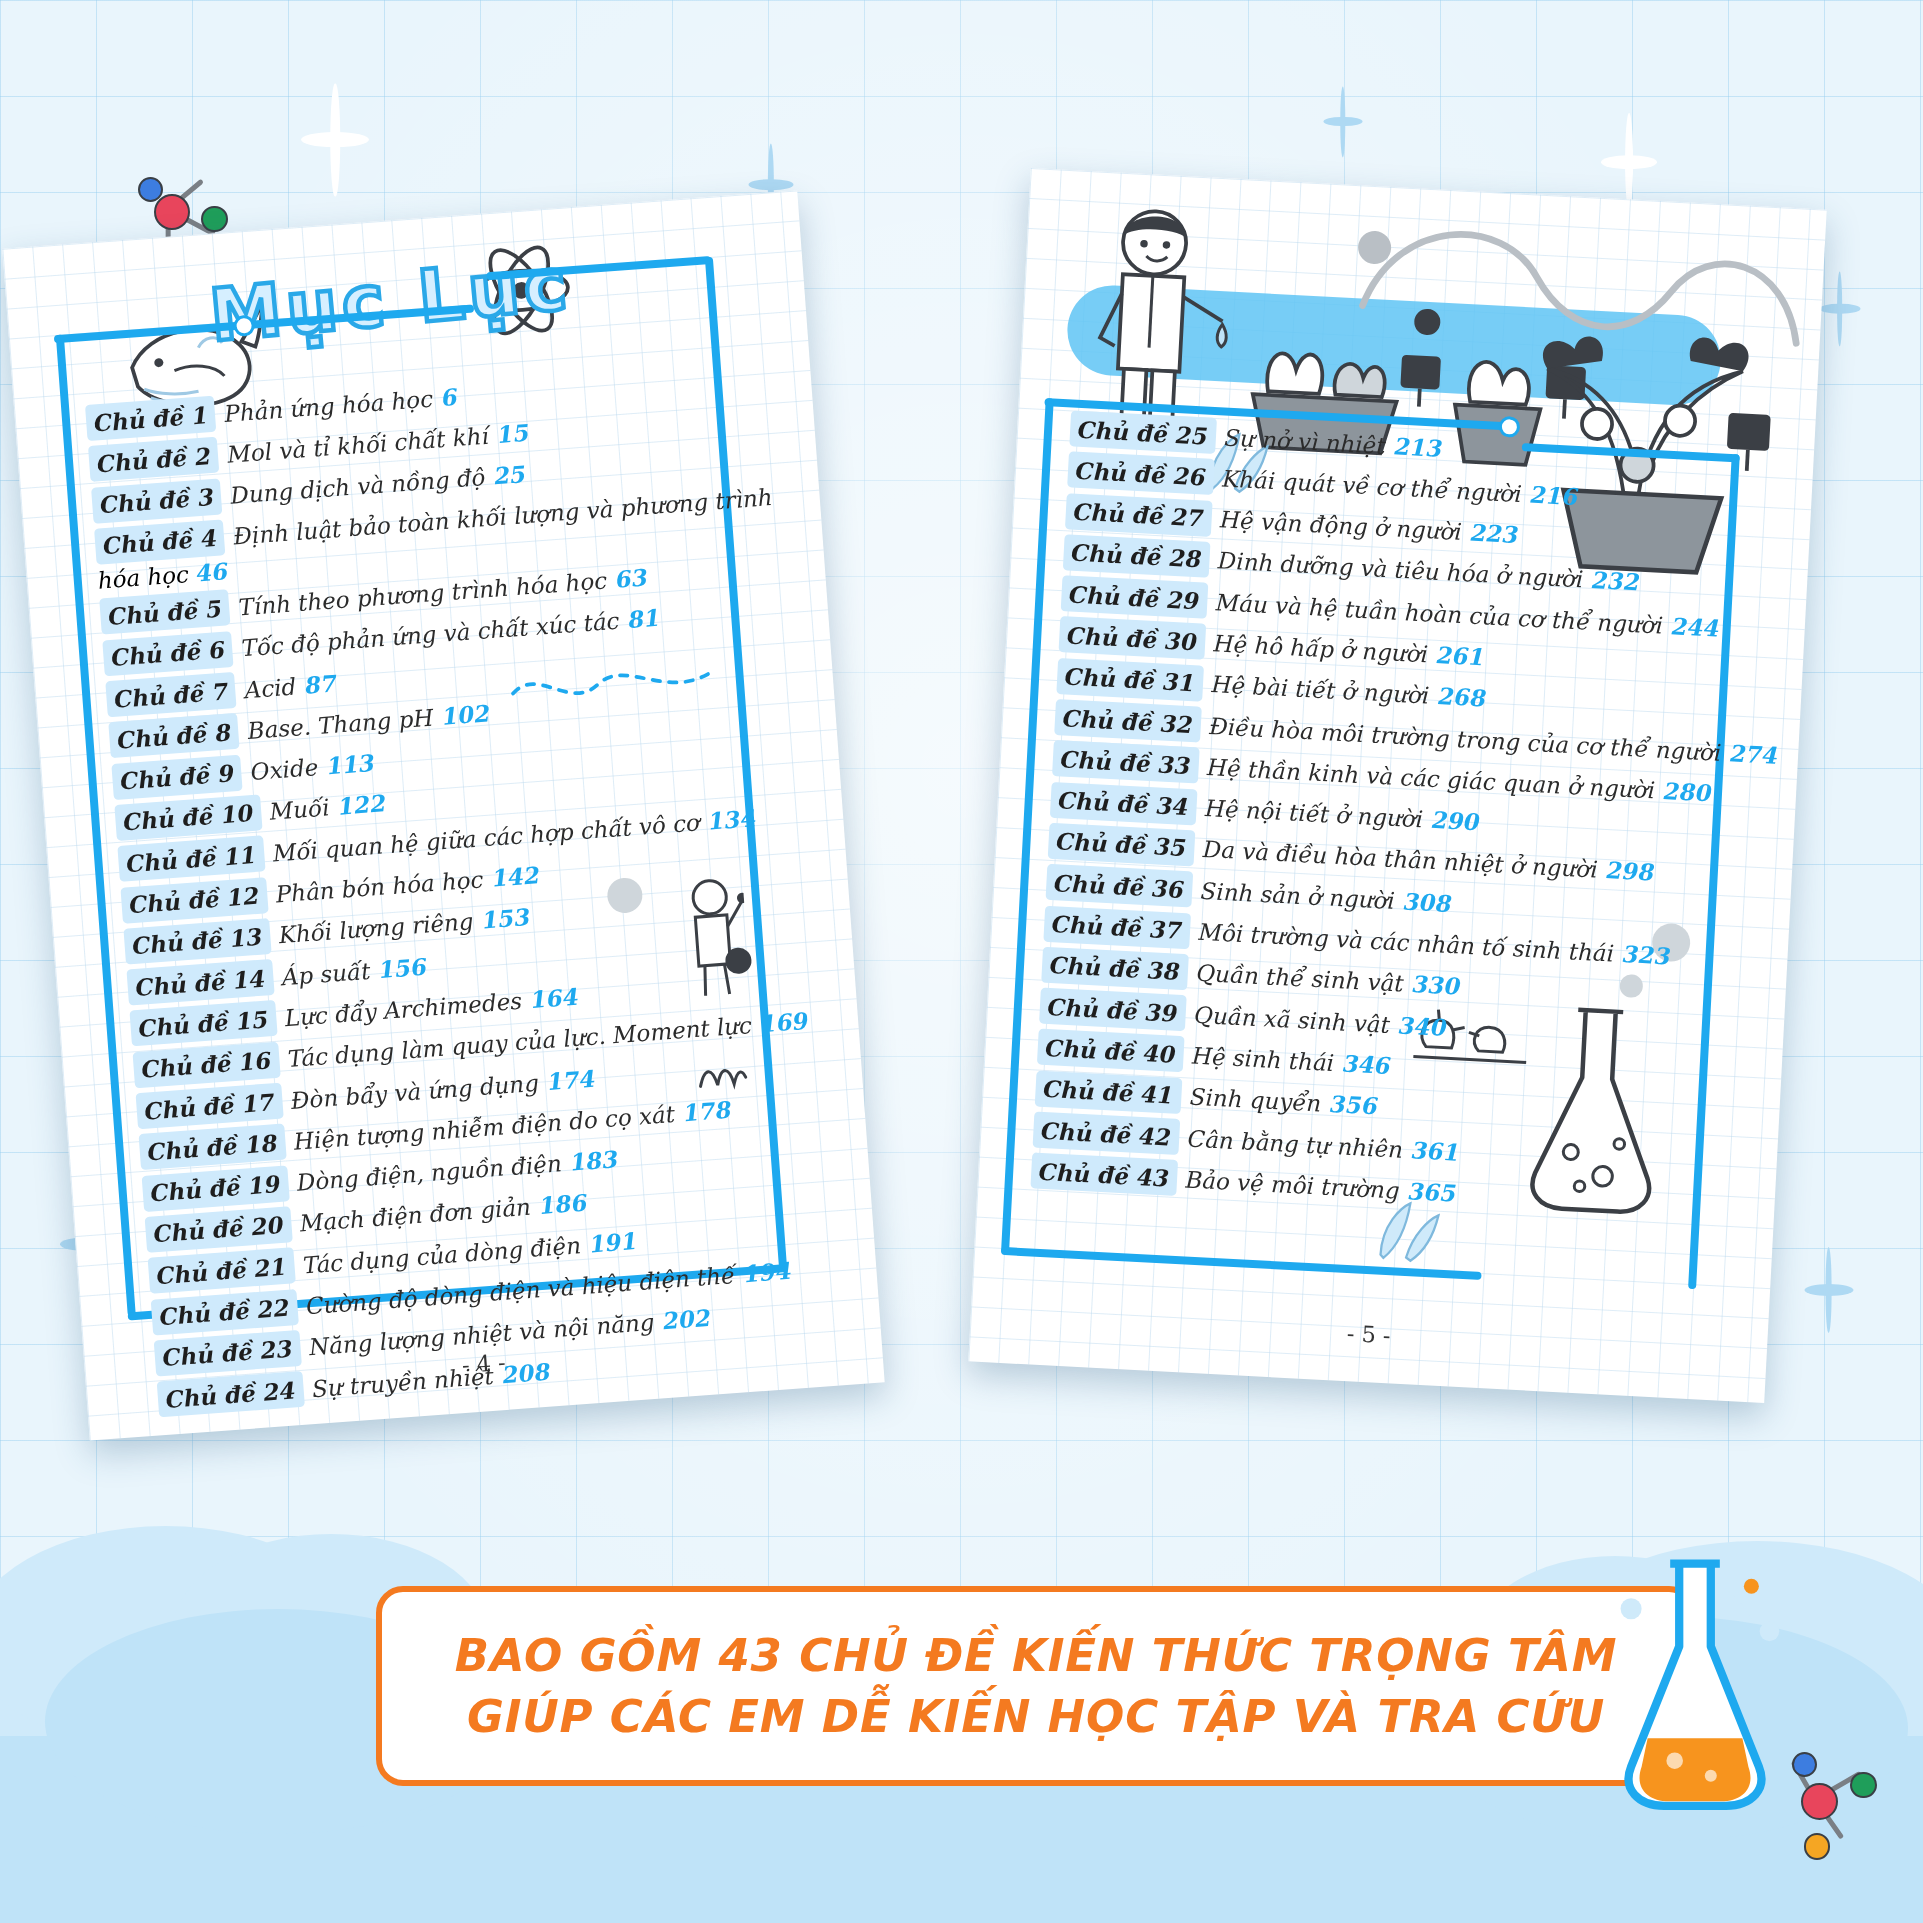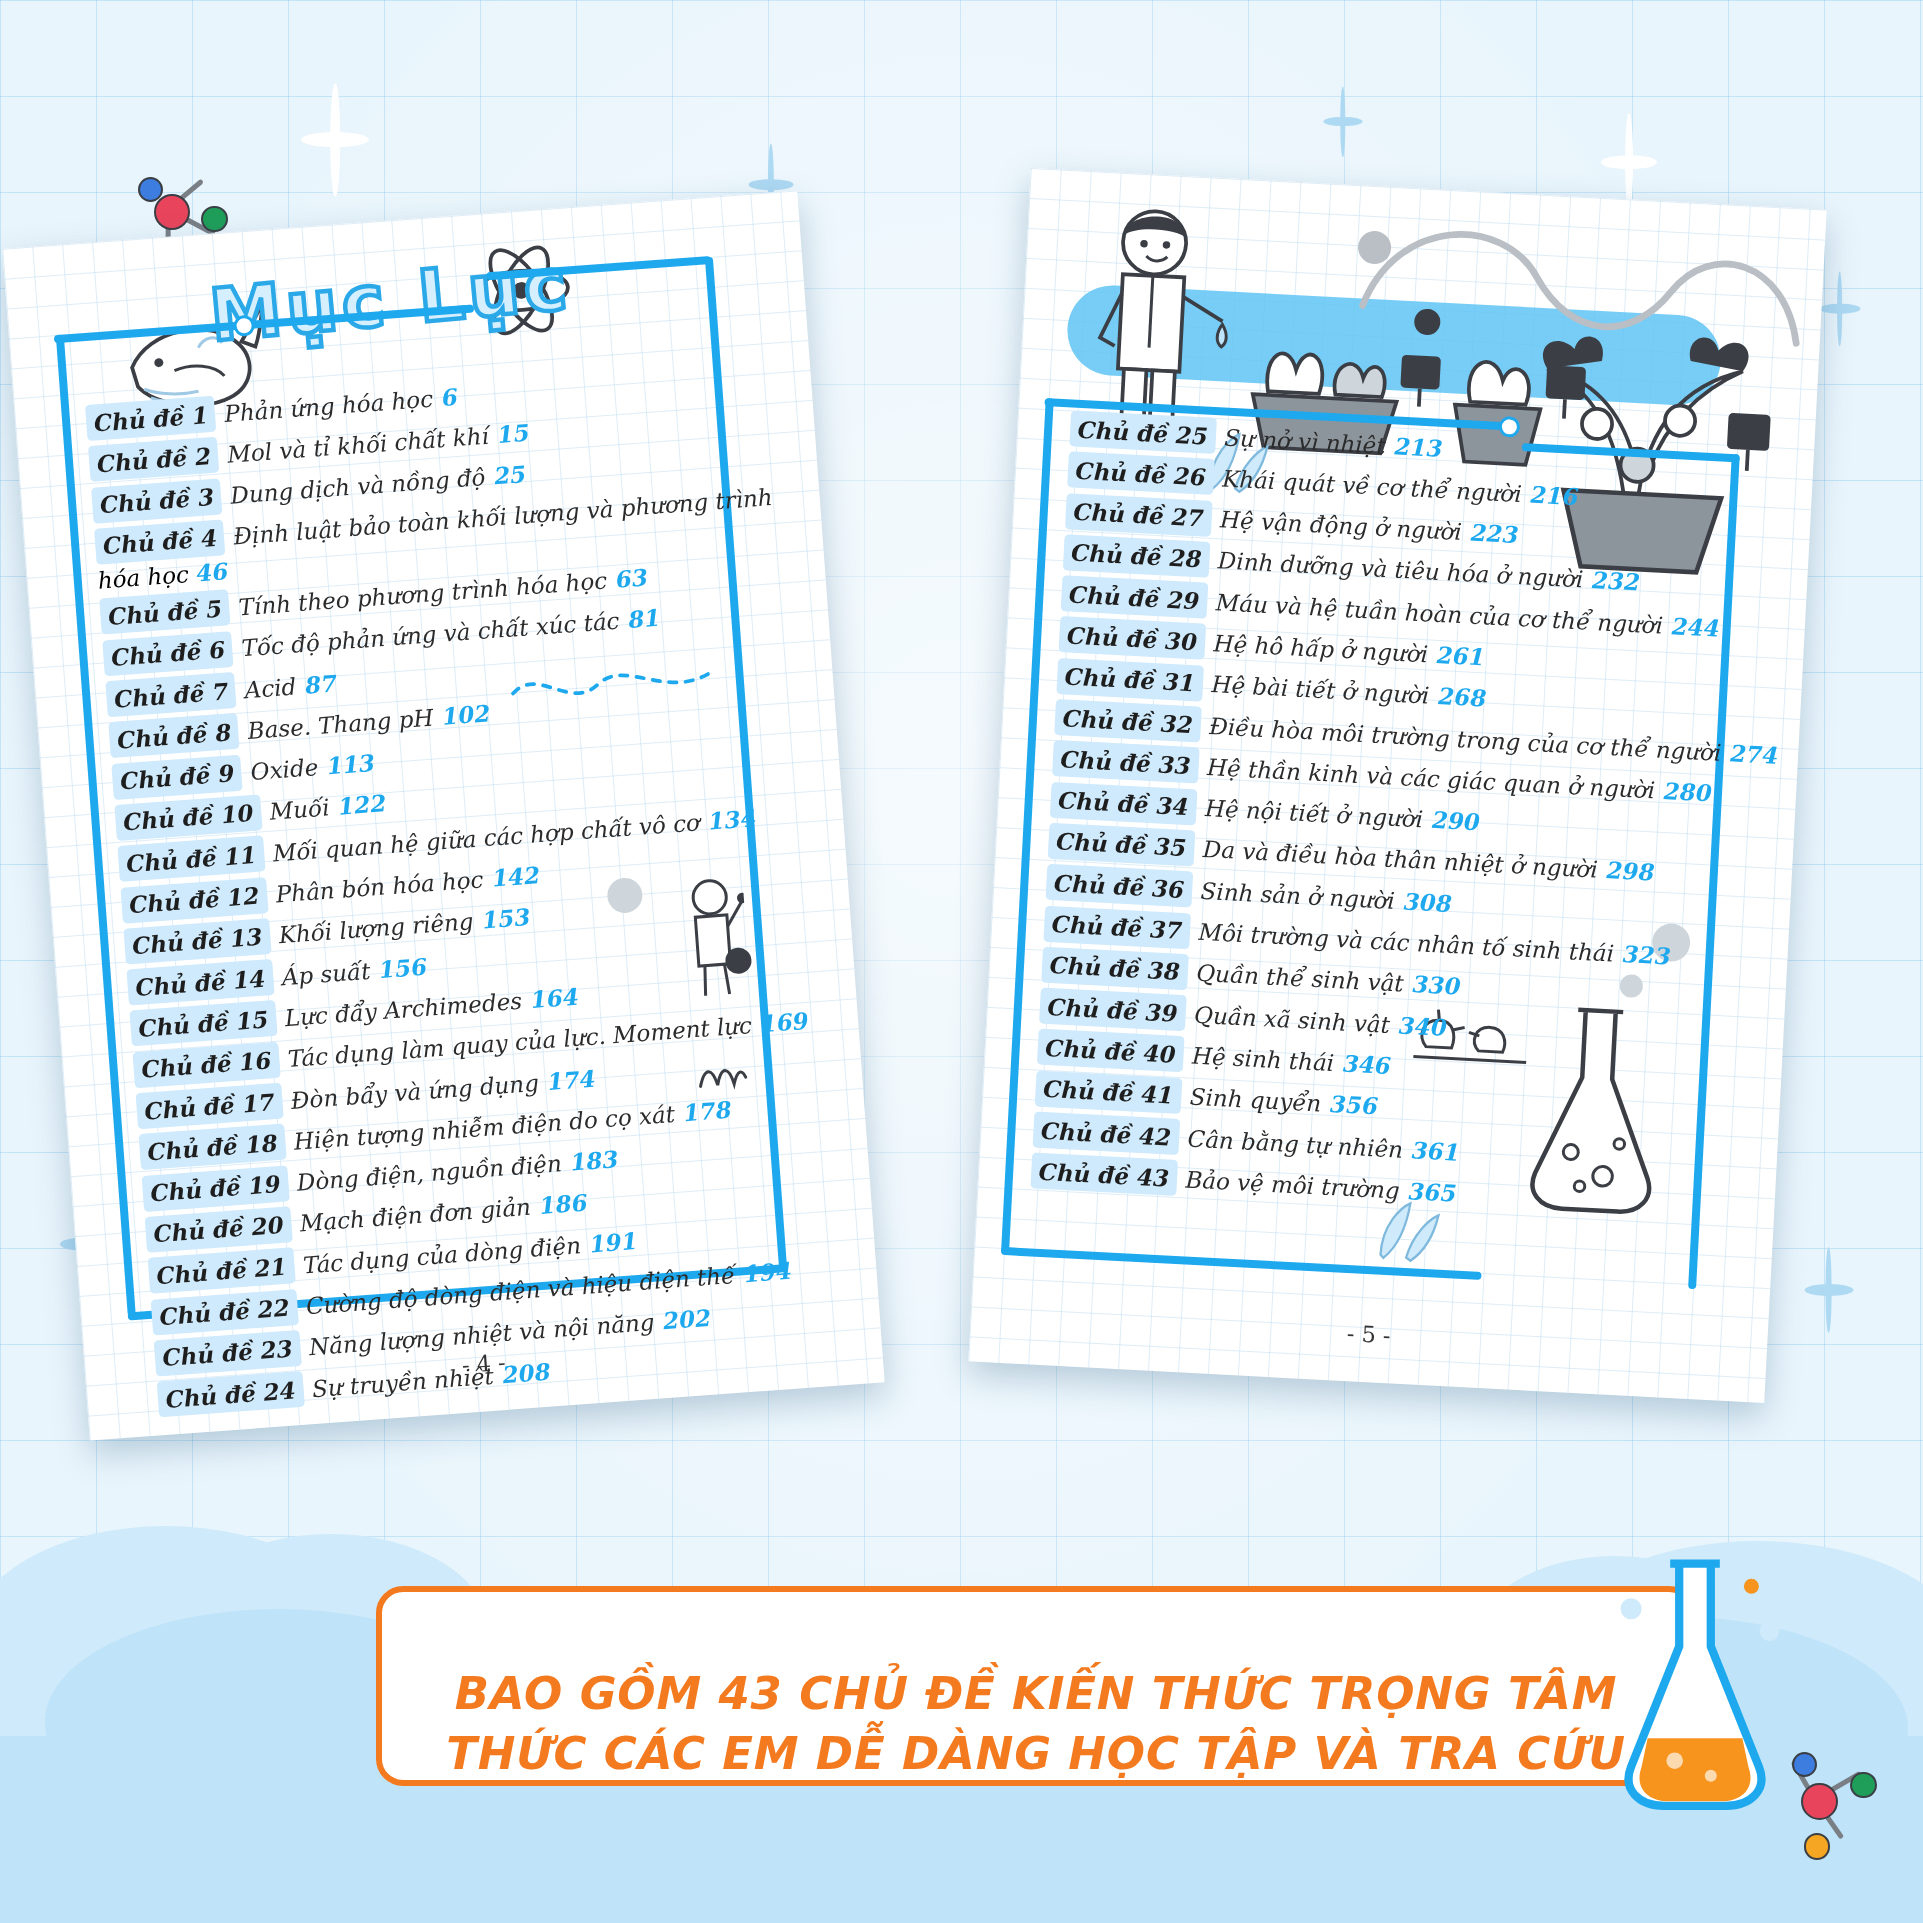--- a/index.html
+++ b/index.html
@@ -103,21 +103,21 @@
     font-size:22.5px;color:#333;font-family:"DejaVu Serif", serif;
   }
 
   
   .doodle{position:absolute;}
 
   
   #banner{
     position:absolute;left:376px;top:1586px;width:1308px;height:188px;
     border:6.8px solid #f47a20;border-radius:27px;background:#ffffff;
-    display:flex;flex-direction:column;align-items:center;justify-content:flex-end;
+    display:flex;flex-direction:column;align-items:center;justify-content:center;
     gap:7.5px;
   }
   #banner .line{
     color:#f47a20;font-weight:bold;font-size:45px;letter-spacing:0.8px;
     font-family:"DejaVu Sans", sans-serif;text-align:center;
     font-style:italic;
   }
   #flask-deco{position:absolute;left:1601px;top:1541px;width:188px;height:286px;}
 
 </style>
@@ -532,21 +532,21 @@
         <span class="t-label">Bảo vệ môi trường</span>
         <span class="t-page">365</span>
       </div>
     </div>
 
   <div class="page-num">- 5 -</div>
 </div>
 
 <div id="banner">
   <div class="line">BAO GỒM 43 CHỦ ĐỀ KIẾN THỨC TRỌNG TÂM</div>
-  <div class="line">THỨC CÁC EM DỄ DÀNG HỌC TẬP VÀ TRA CỨU</div>
+  <div class="line">GIÚP CÁC EM DỄ KIẾN HỌC TẬP VÀ TRA CỨU</div>
 </div>
 
 <svg id="flask-deco" viewBox="0 0 250 380">
   <path d="M92 30 L158 30 M104 30 L104 140 L40 300 C28 330, 50 352, 84 352 L166 352 C200 352, 222 330, 210 300 L146 140 L146 30" fill="#fff" stroke="#1ea9ef" stroke-width="11" stroke-linejoin="round"></path>
   <path d="M62 262 L188 262 L196 300 C206 328, 188 346, 160 346 L90 346 C62 346, 44 328, 54 300 Z" fill="#f7941e"></path>
   <circle cx="98" cy="292" r="11" fill="#fff" opacity=".65"></circle>
   <circle cx="146" cy="312" r="8" fill="#fff" opacity=".65"></circle>
   <circle cx="40" cy="90" r="14" fill="#cfeafa"></circle>
   <circle cx="200" cy="60" r="10" fill="#f7941e"></circle>
   <circle cx="224" cy="120" r="13" fill="#cfeafa"></circle>

